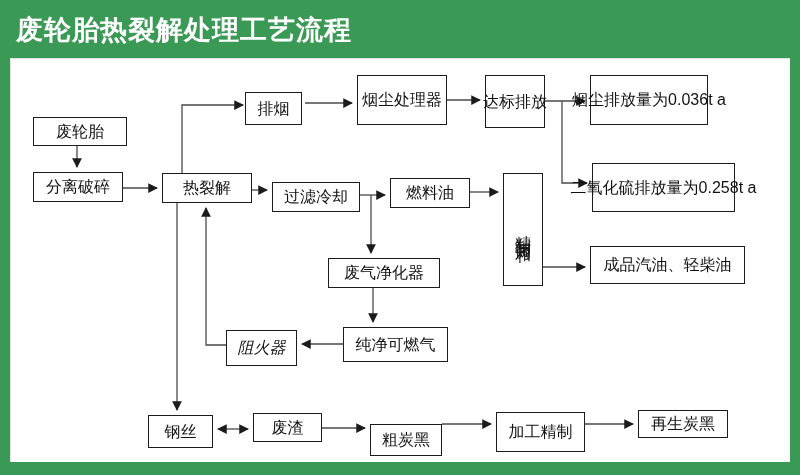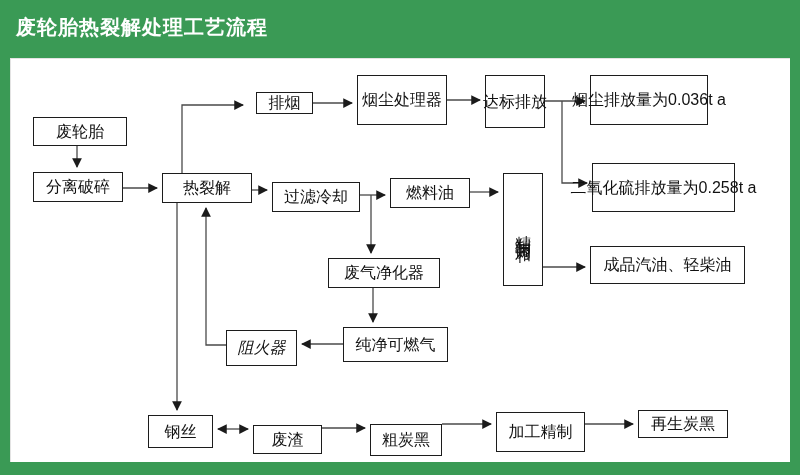--- a/index.html
+++ b/index.html
@@ -1,19 +1,19 @@
 <!DOCTYPE html>
 <html><head>
 <meta charset="utf-8">
 <style>
   html,body{margin:0;padding:0;}
   body{font-family:"Liberation Sans","DejaVu Sans",sans-serif;}
   .stage{position:relative;width:800px;height:475px;background:#3a9a55;overflow:hidden;}
   .title-bar{position:absolute;left:0;top:0;width:800px;height:58px;}
-  .title-bar h1{margin:0;padding:16px 0 0 16px;font-size:20px;line-height:1.1;font-weight:bold;color:#ffffff;letter-spacing:1px;}
+  .title-bar h1{margin:0;padding:16px 0 0 16px;font-size:27px;line-height:1.1;font-weight:bold;color:#ffffff;letter-spacing:1px;}
   .panel{position:absolute;left:10px;top:58px;width:780px;height:404px;background:#ffffff;border-top:1px solid #e3e3e3;border-left:1px solid #e3e3e3;box-sizing:border-box;}
   svg.edges{position:absolute;left:0;top:0;width:800px;height:475px;pointer-events:none;}
   .node{position:absolute;box-sizing:border-box;background:#ffffff;border:1.5px solid #1c1c1c;color:#111111;
         display:flex;flex-direction:row;align-items:center;justify-content:center;
         font-size:16px;line-height:1.35;text-align:center;white-space:nowrap;}
   .node span{display:block;}
   .node.vertical{writing-mode:vertical-lr;text-orientation:upright;letter-spacing:3px;line-height:1;}
   .node.vertical span{display:inline;}
 </style>
 </head>
@@ -61,21 +61,21 @@
   </div>
 
   <div class="node" style="left:33px;top:172px;width:90px;height:30px;">
     <span>分离破碎</span>
   </div>
 
   <div class="node" style="left:162px;top:173px;width:90px;height:30px;">
     <span>热裂解</span>
   </div>
 
-  <div class="node" style="left:256px;top:92px;width:57px;height:22px;font-family:Liberation Serif, serif;">
+  <div class="node" style="left:245px;top:92px;width:57px;height:33px;font-family:Liberation Serif, serif;">
     <span>排烟</span>
   </div>
 
   <div class="node" style="left:357px;top:75px;width:90px;height:50px;">
     <span>烟尘处理</span>
     <span>器</span>
   </div>
 
   <div class="node" style="left:485px;top:75px;width:60px;height:53px;">
     <span>达标</span>
@@ -117,21 +117,21 @@
   </div>
 
   <div class="node" style="left:343px;top:327px;width:105px;height:35px;">
     <span>纯净可燃气</span>
   </div>
 
   <div class="node" style="left:148px;top:415px;width:65px;height:33px;">
     <span>钢丝</span>
   </div>
 
-  <div class="node" style="left:253px;top:413px;width:69px;height:29px;margin-top:12px;">
+  <div class="node" style="left:253px;top:413px;width:69px;height:29px;">
     <span>废渣</span>
   </div>
 
   <div class="node" style="left:370px;top:424px;width:72px;height:32px;">
     <span>粗炭黑</span>
   </div>
 
   <div class="node" style="left:496px;top:412px;width:89px;height:40px;">
     <span>加工精制</span>
   </div>

